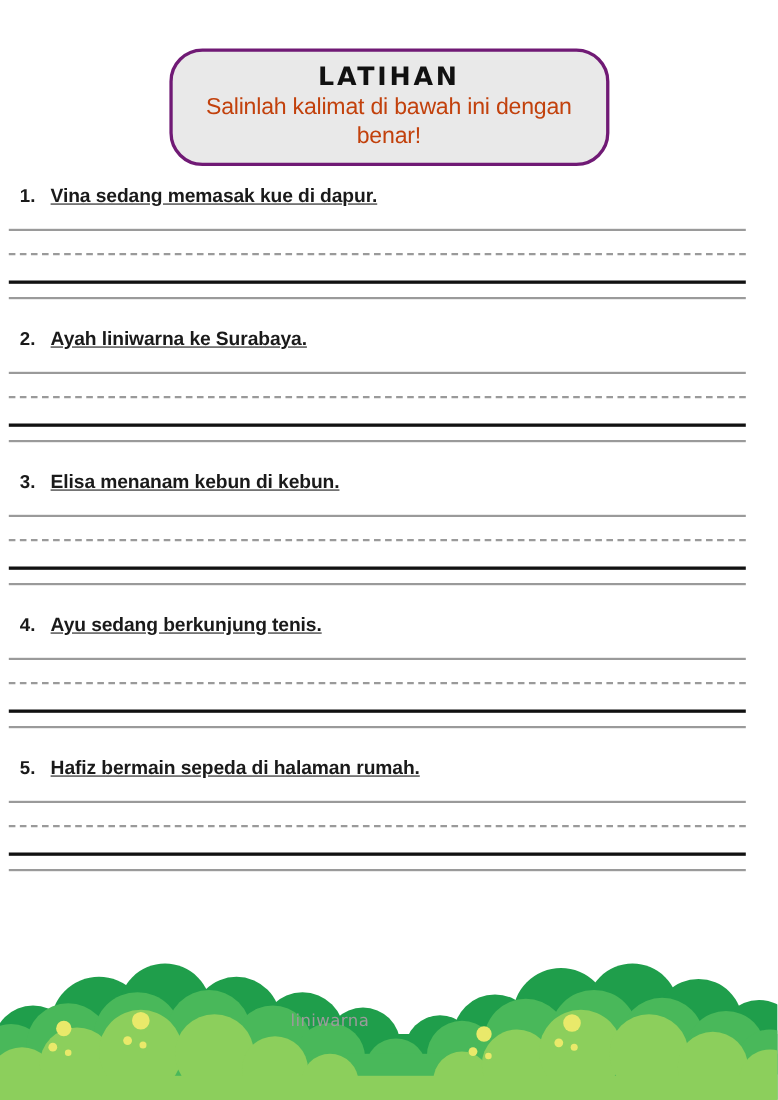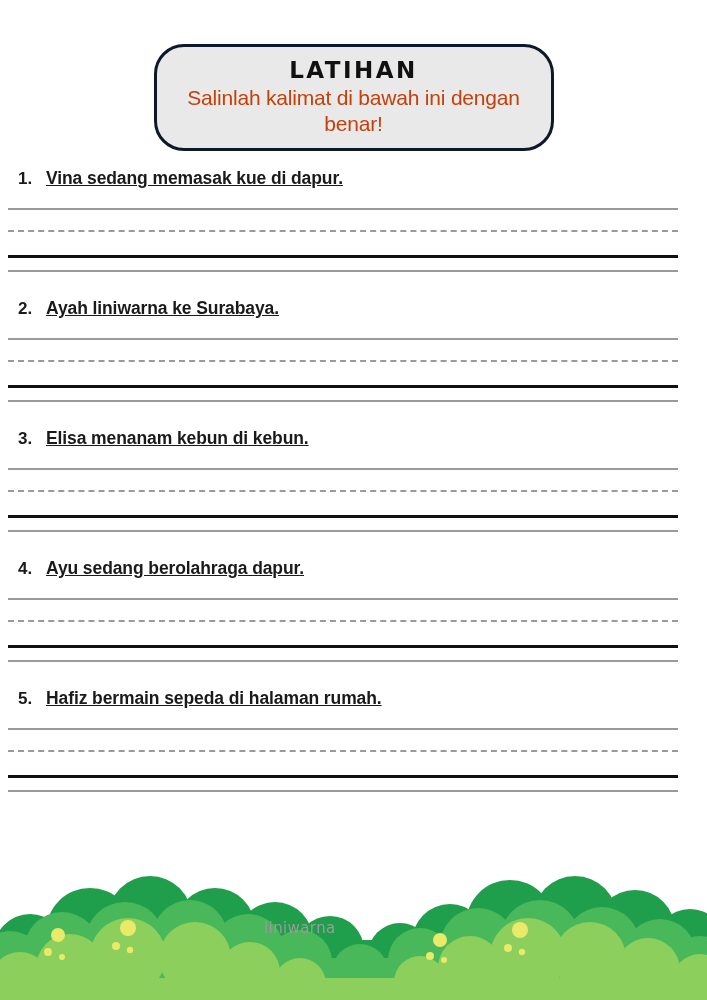--- a/index.html
+++ b/index.html
@@ -25,21 +25,21 @@
     top: 44px;
     width: 707px;
     display: flex;
     justify-content: center;
   }
   .header-box {
     box-sizing: border-box;
     width: 400px;
     padding: 10px 18px 12px 18px;
     background: #e9e9e9;
-    border: 3px solid #0f172a;
+    border: 3px solid #701a75;
     border-radius: 30px;
     text-align: center;
   }
   .header-title {
     font-family: "DejaVu Sans", sans-serif;
     font-weight: bold;
     font-size: 23px;
     letter-spacing: 2.5px;
     color: #111111;
     line-height: 1.15;
@@ -190,21 +190,21 @@
         <div class="rule rule-top"></div>
         <div class="rule rule-dashed"></div>
         <div class="rule rule-base"></div>
         <div class="rule rule-bottom"></div>
       </div>
     </div>
 
     <div class="item">
       <div class="item-row">
         <span class="item-num">4.</span>
-        <span class="item-text">Ayu sedang berolahraga dapur.</span>
+        <span class="item-text">Ayu sedang berkunjung tenis.</span>
       </div>
       <div class="guide" style="top:40px;">
         <div class="rule rule-top"></div>
         <div class="rule rule-dashed"></div>
         <div class="rule rule-base"></div>
         <div class="rule rule-bottom"></div>
       </div>
     </div>
 
     <div class="item">

